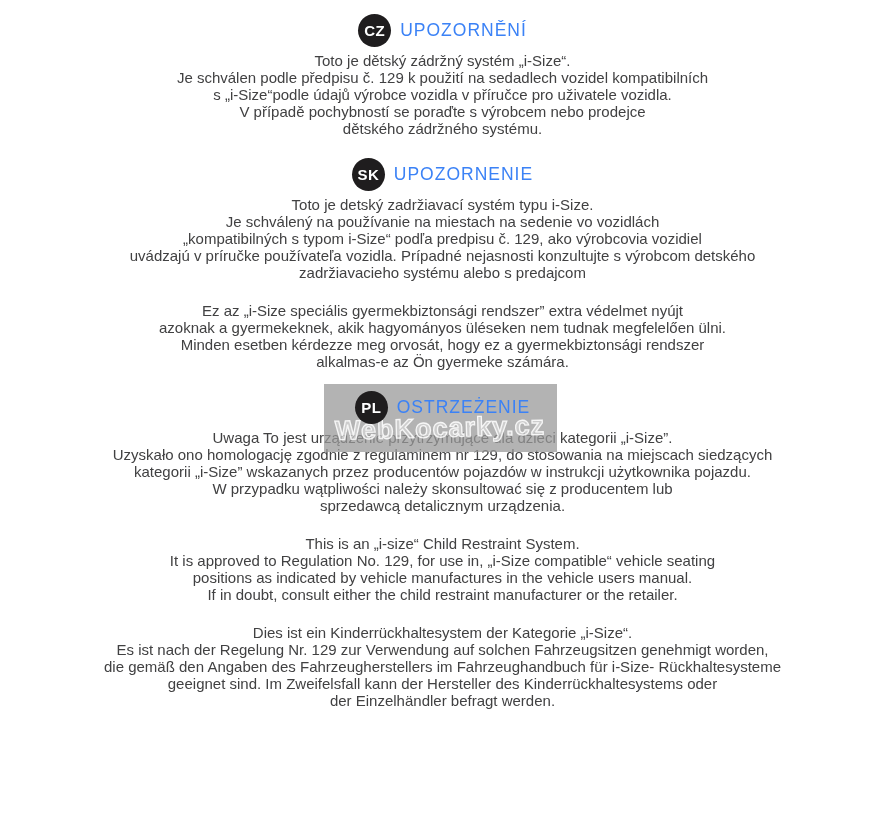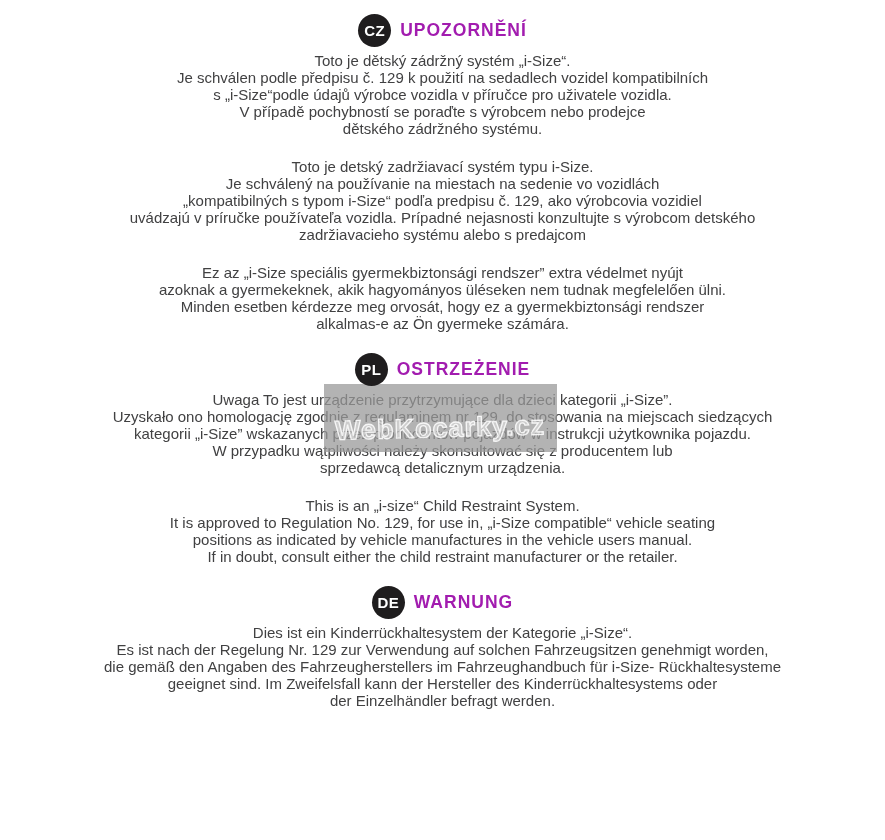--- a/index.html
+++ b/index.html
@@ -40,23 +40,23 @@
     height: 33px;
     border-radius: 50%;
     background: #1f1d1e;
     color: #ffffff;
     font-size: 15px;
     font-weight: bold;
     letter-spacing: 0.5px;
     flex: 0 0 auto;
   }
   .section-heading {
-    color: #a21caf;
+    color: #3b82f6;
     font-size: 17.5px;
-    font-weight: bold;
+    font-weight: normal;
     letter-spacing: 1px;
     white-space: nowrap;
   }
   .section-body {
     margin: 0 auto;
     max-width: 860px;
     color: #414142;
     font-size: 15px;
     line-height: 17px;
     white-space: pre-line;
@@ -97,20 +97,24 @@
       <span class="section-heading">UPOZORNĚNÍ</span>
     </div>
     <p class="section-body">Toto je dětský zádržný systém „i-Size“.
 Je schválen podle předpisu č. 129 k použití na sedadlech vozidel kompatibilních
 s „i-Size“podle údajů výrobce vozidla v příručce pro uživatele vozidla.
 V případě pochybností se poraďte s výrobcem nebo prodejce
 dětského zádržného systému.</p>
   </section>
 
   <section class="section">
+    <div class="heading-row">
+      <span class="lang-badge">SK</span>
+      <span class="section-heading">UPOZORNENIE</span>
+    </div>
     <p class="section-body">Toto je detský zadržiavací systém typu i-Size.
 Je schválený na používanie na miestach na sedenie vo vozidlách
 „kompatibilných s typom i-Size“ podľa predpisu č. 129, ako výrobcovia vozidiel
 uvádzajú v príručke používateľa vozidla. Prípadné nejasnosti konzultujte s výrobcom detského
 zadržiavacieho systému alebo s predajcom</p>
   </section>
 
   <section class="section">
     <p class="section-body">Ez az „i-Size speciális gyermekbiztonsági rendszer” extra védelmet nyújt
 azoknak a gyermekeknek, akik hagyományos üléseken nem tudnak megfelelően ülni.
@@ -131,24 +135,20 @@
   </section>
 
   <section class="section">
     <p class="section-body">This is an „i-size“ Child Restraint System.
 It is approved to Regulation No. 129, for use in, „i-Size compatible“ vehicle seating
 positions as indicated by vehicle manufactures in the vehicle users manual.
 If in doubt, consult either the child restraint manufacturer or the retailer.</p>
   </section>
 
   <section class="section">
-    <div class="heading-row">
-      <span class="lang-badge">DE</span>
-      <span class="section-heading">WARNUNG</span>
-    </div>
     <p class="section-body">Dies ist ein Kinderrückhaltesystem der Kategorie „i-Size“.
 Es ist nach der Regelung Nr. 129 zur Verwendung auf solchen Fahrzeugsitzen genehmigt worden,
 die gemäß den Angaben des Fahrzeugherstellers im Fahrzeughandbuch für i-Size- Rückhaltesysteme
 geeignet sind. Im Zweifelsfall kann der Hersteller des Kinderrückhaltesystems oder
 der Einzelhändler befragt werden.</p>
   </section>
 
   <div class="watermark">
     <span class="watermark-text">WebKocarky.cz</span>
   </div>

